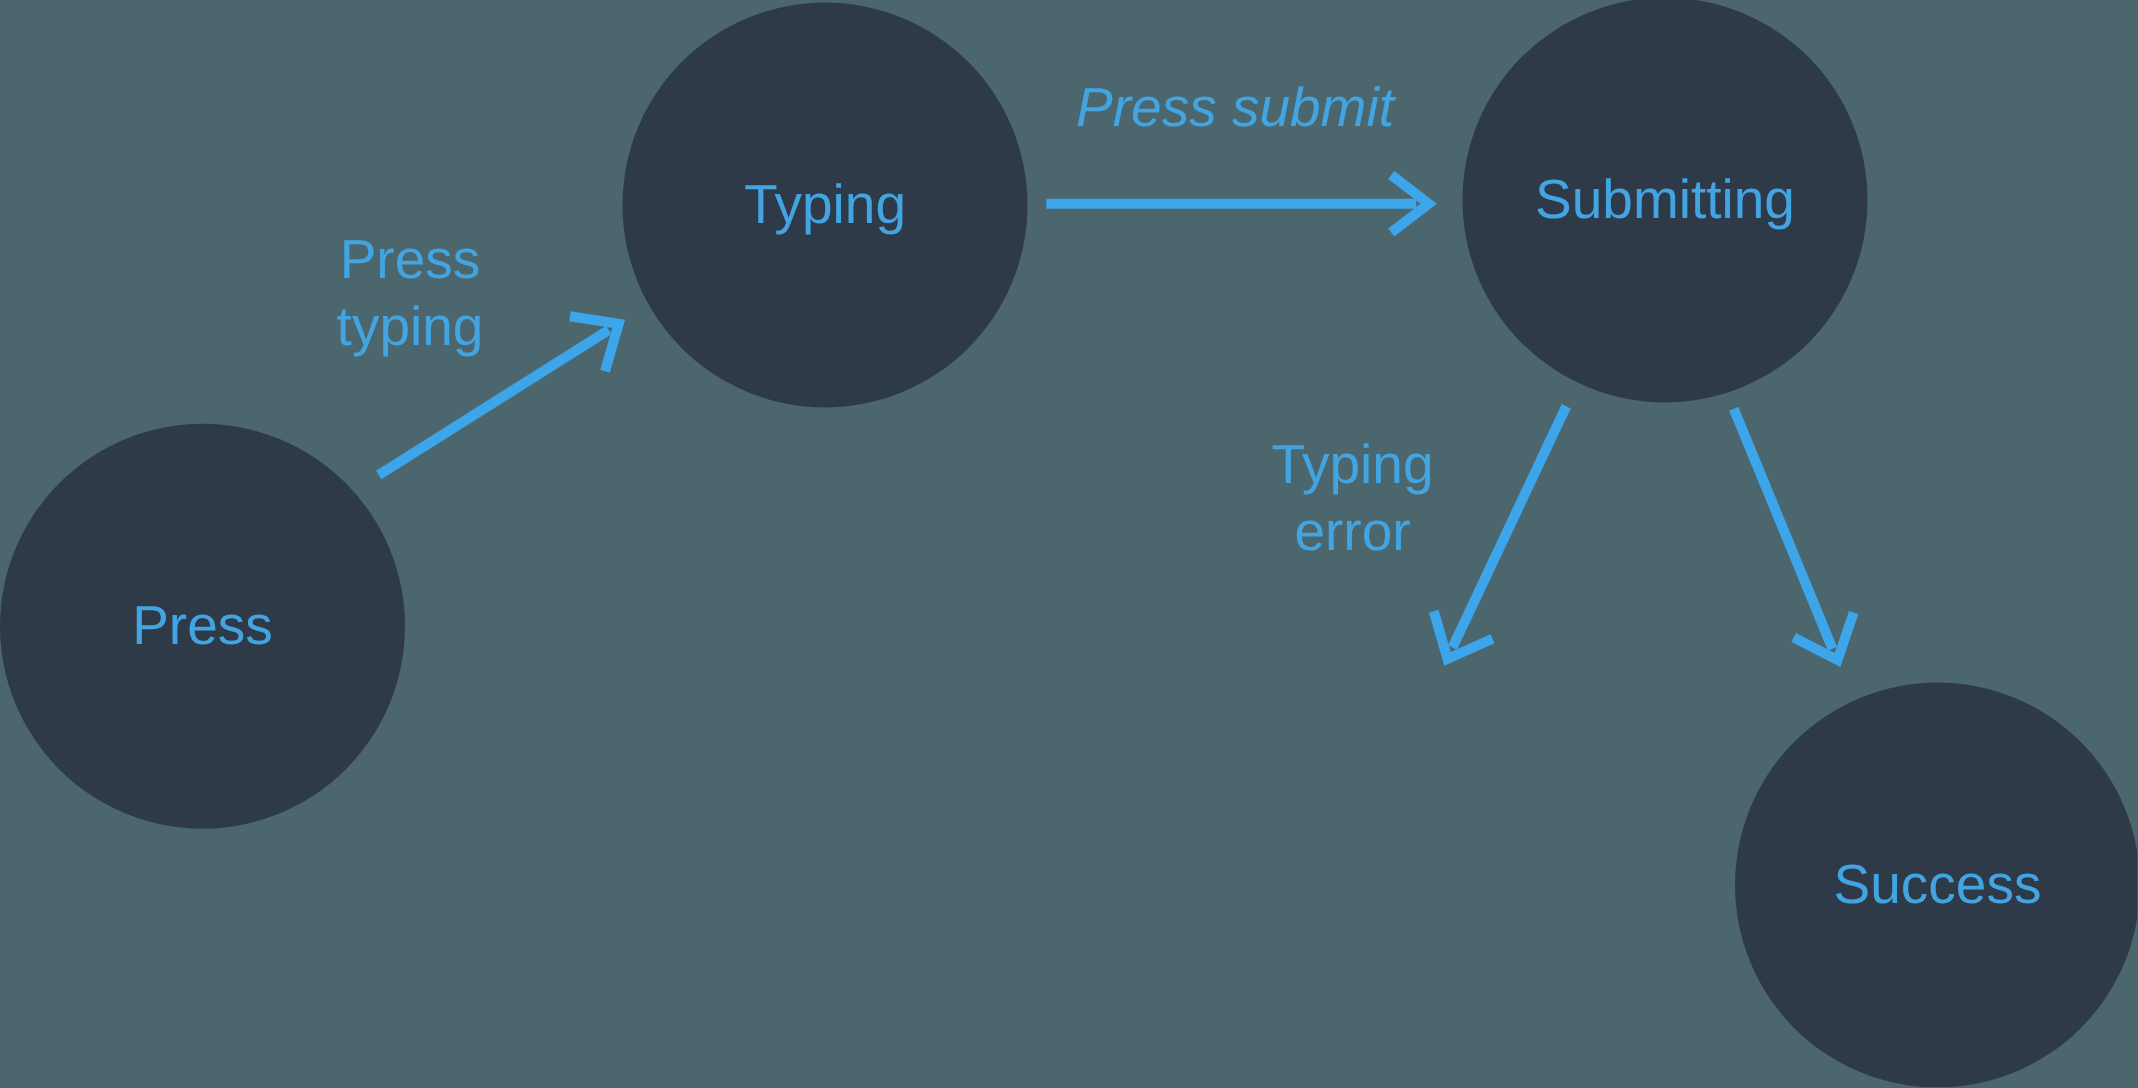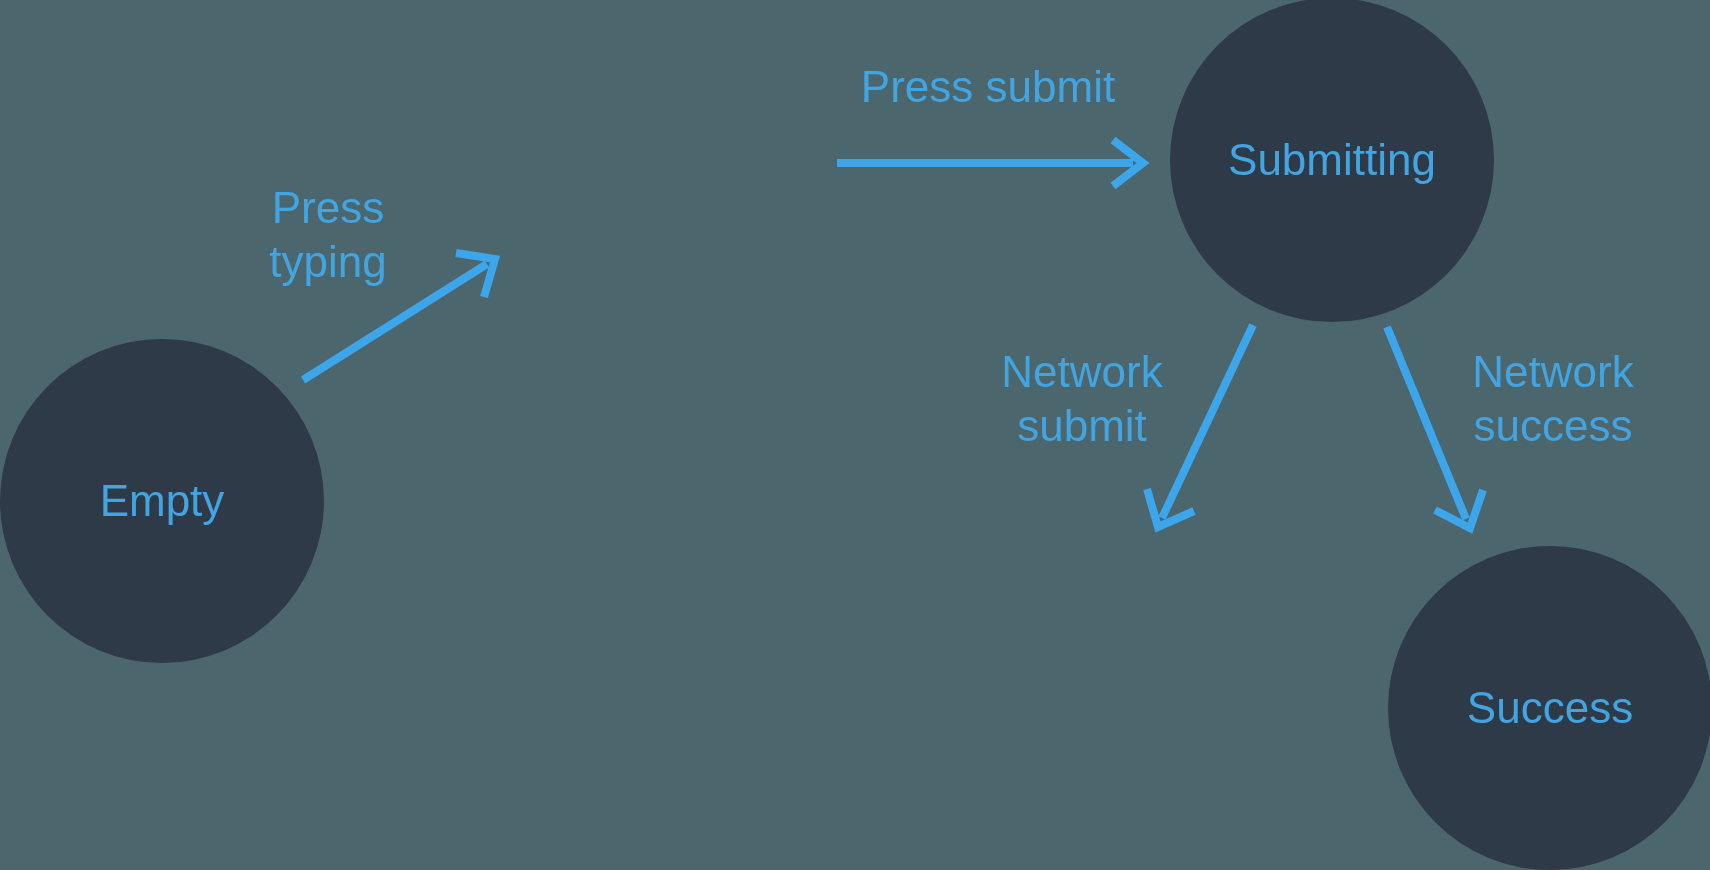--- a/index.html
+++ b/index.html
@@ -41,21 +41,21 @@
   .node-success    { left: 1388px; top: 546px; }
 
   .edge-label {
     position: absolute;
     color: var(--text-blue);
     font-size: 44px;
     line-height: 54px;
     text-align: center;
   }
   .edge-label-start-typing    { left: 218px;  top: 181px; width: 220px; }
-  .edge-label-press-submit    { left: 828px;  top: 60px;  width: 320px; }
+  .edge-label-press-submit    { left: 828px;  top: 60px;  width: 320px; font-style: italic; }
   .edge-label-network-error   { left: 972px;  top: 345px; width: 220px; }
   .edge-label-network-success { left: 1443px; top: 345px; width: 220px; }
 
   #arrow-layer {
     position: absolute;
     left: 0; top: 0;
     width: 1710px;
     height: 870px;
     pointer-events: none;
   }
@@ -85,27 +85,29 @@
       <line class="arrow" x1="1253" y1="325" x2="1162" y2="518"></line>
       <polyline class="arrow" points="1147,489 1158,527 1194,511"></polyline>
     </g>
     <g>
       <line class="arrow" x1="1387" y1="327" x2="1466" y2="519"></line>
       <polyline class="arrow" points="1435,510 1470,528 1483,490"></polyline>
     </g>
   </svg>
 
   <div class="node node-empty">
-    <span class="node-label">Empty</span>
+    <span class="node-label">Press</span>
+  </div>
+  <div class="node node-typing">
+    <span class="node-label">Typing</span>
   </div>
   <div class="node node-submitting">
     <span class="node-label">Submitting</span>
   </div>
   <div class="node node-success">
     <span class="node-label">Success</span>
   </div>
 
   <div class="edge-label edge-label-start-typing">Press typing</div>
   <div class="edge-label edge-label-press-submit">Press submit</div>
-  <div class="edge-label edge-label-network-error">Network submit</div>
-  <div class="edge-label edge-label-network-success">Network success</div>
+  <div class="edge-label edge-label-network-error">Typing error</div>
 
 </div>
 
 </body></html>

